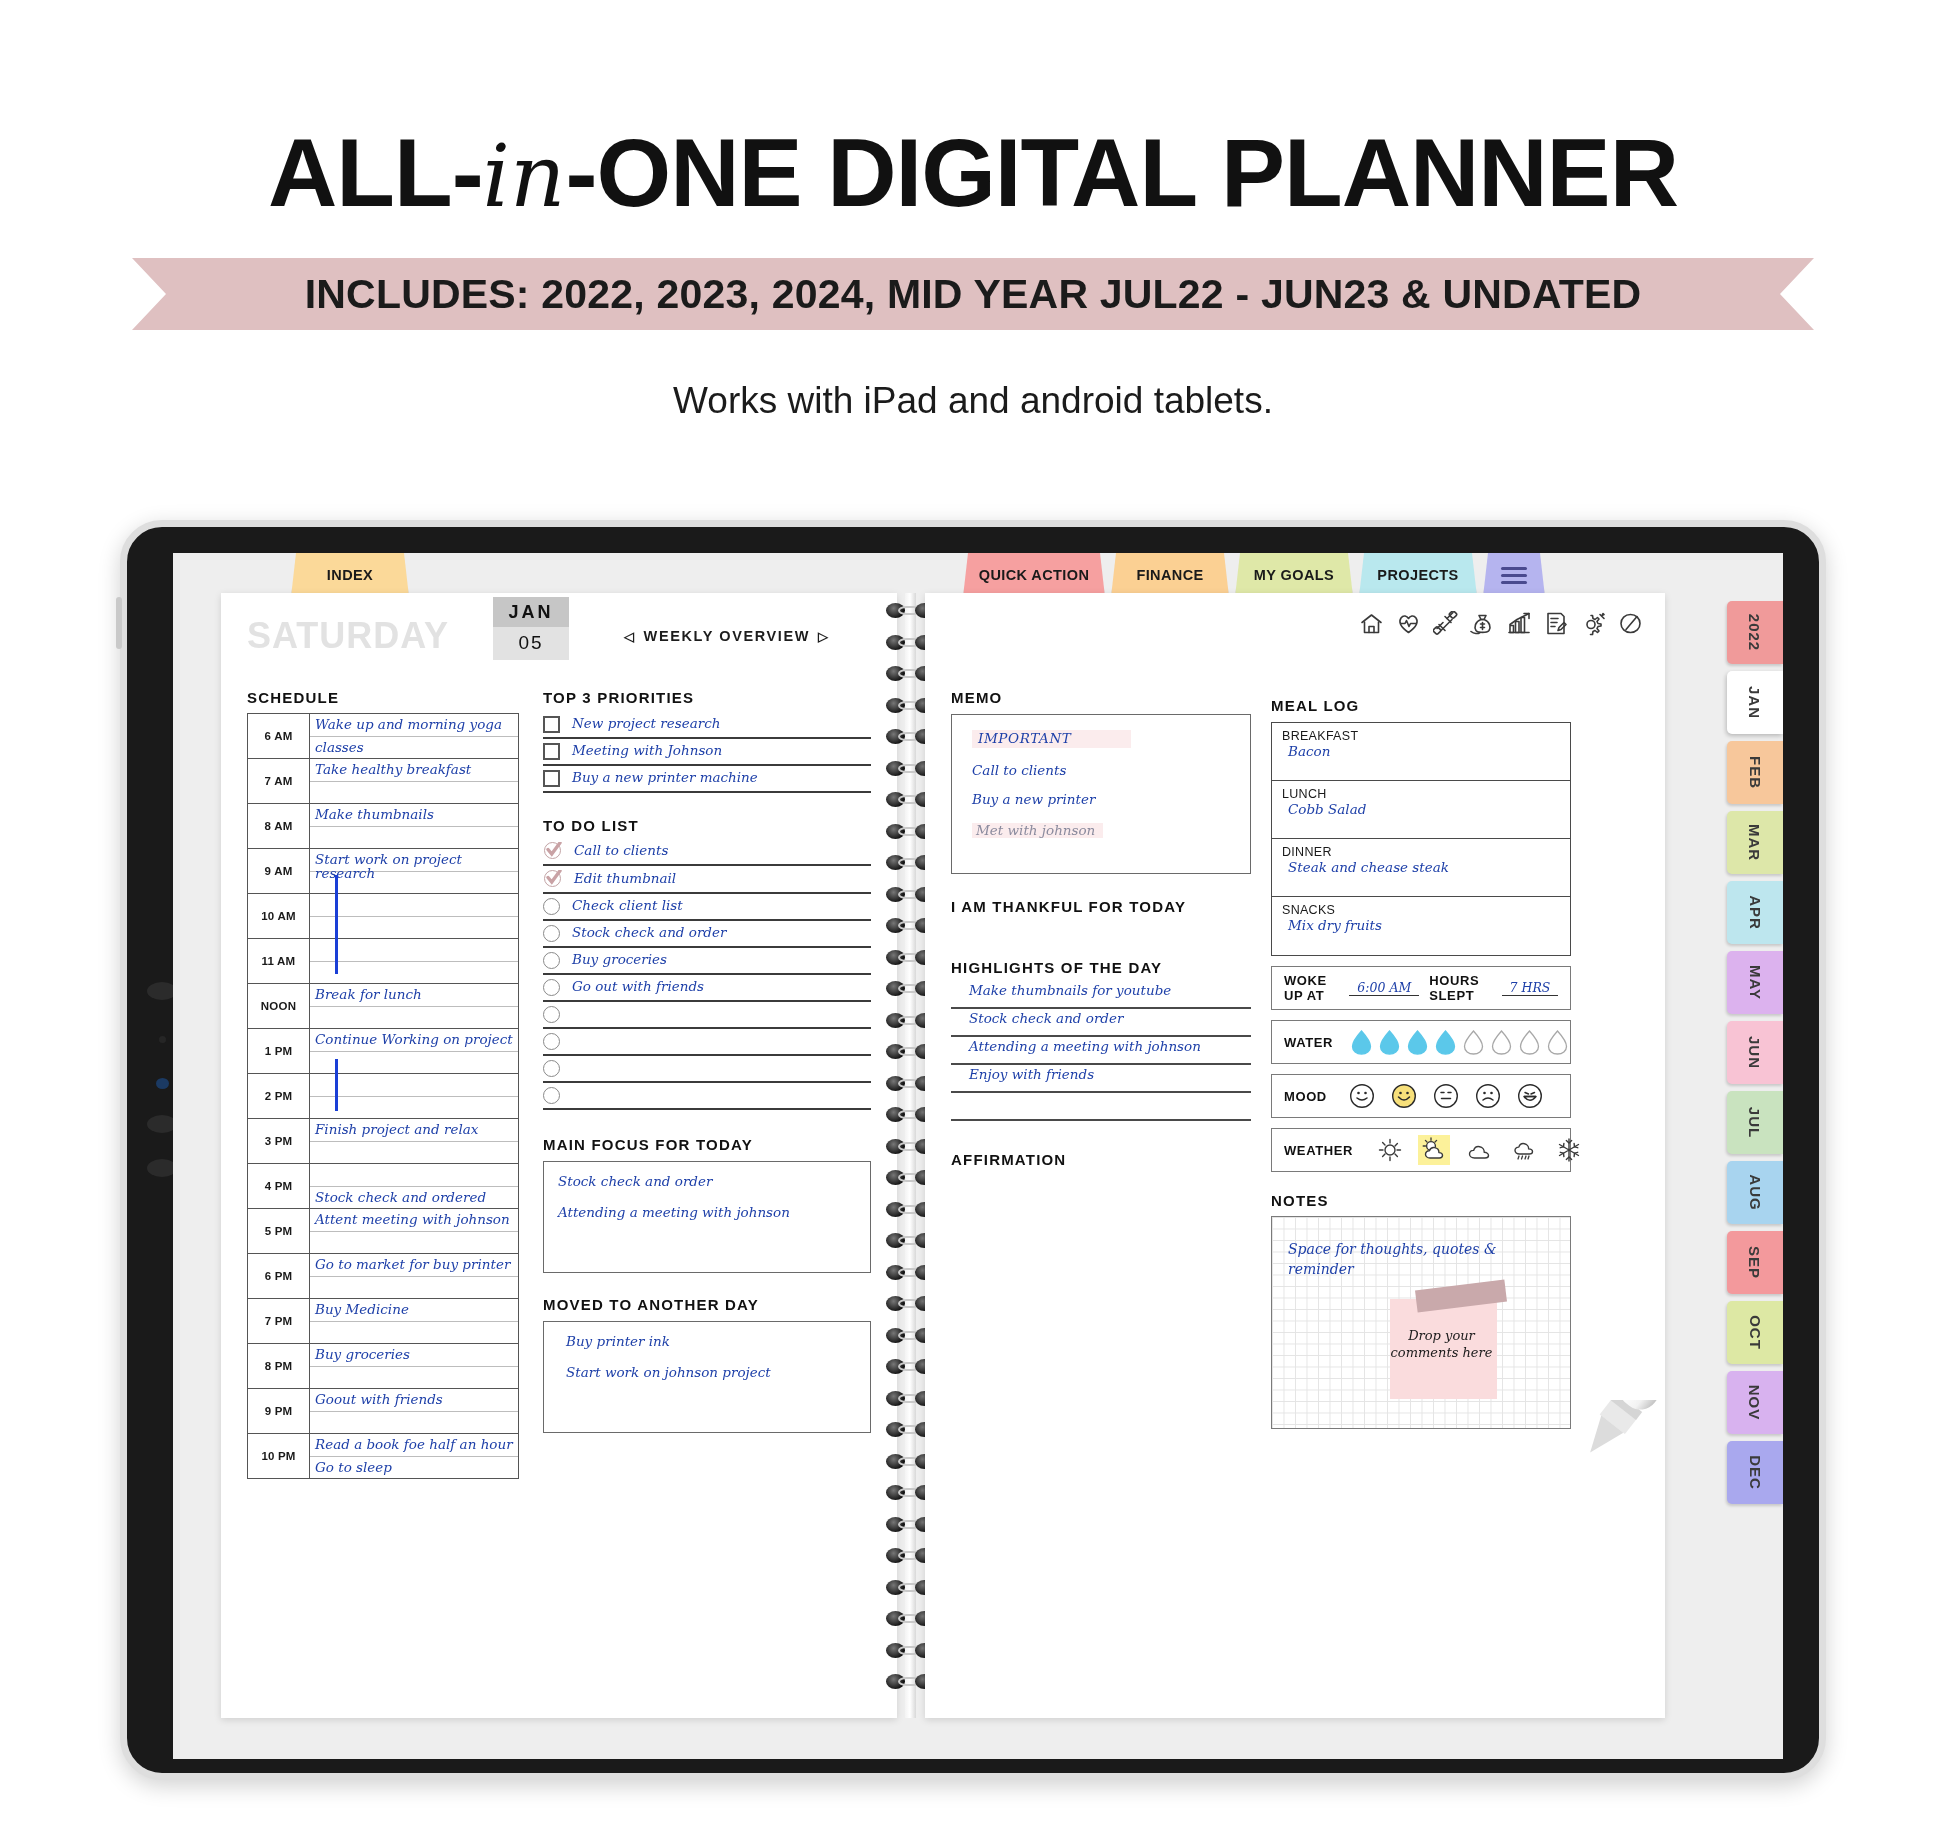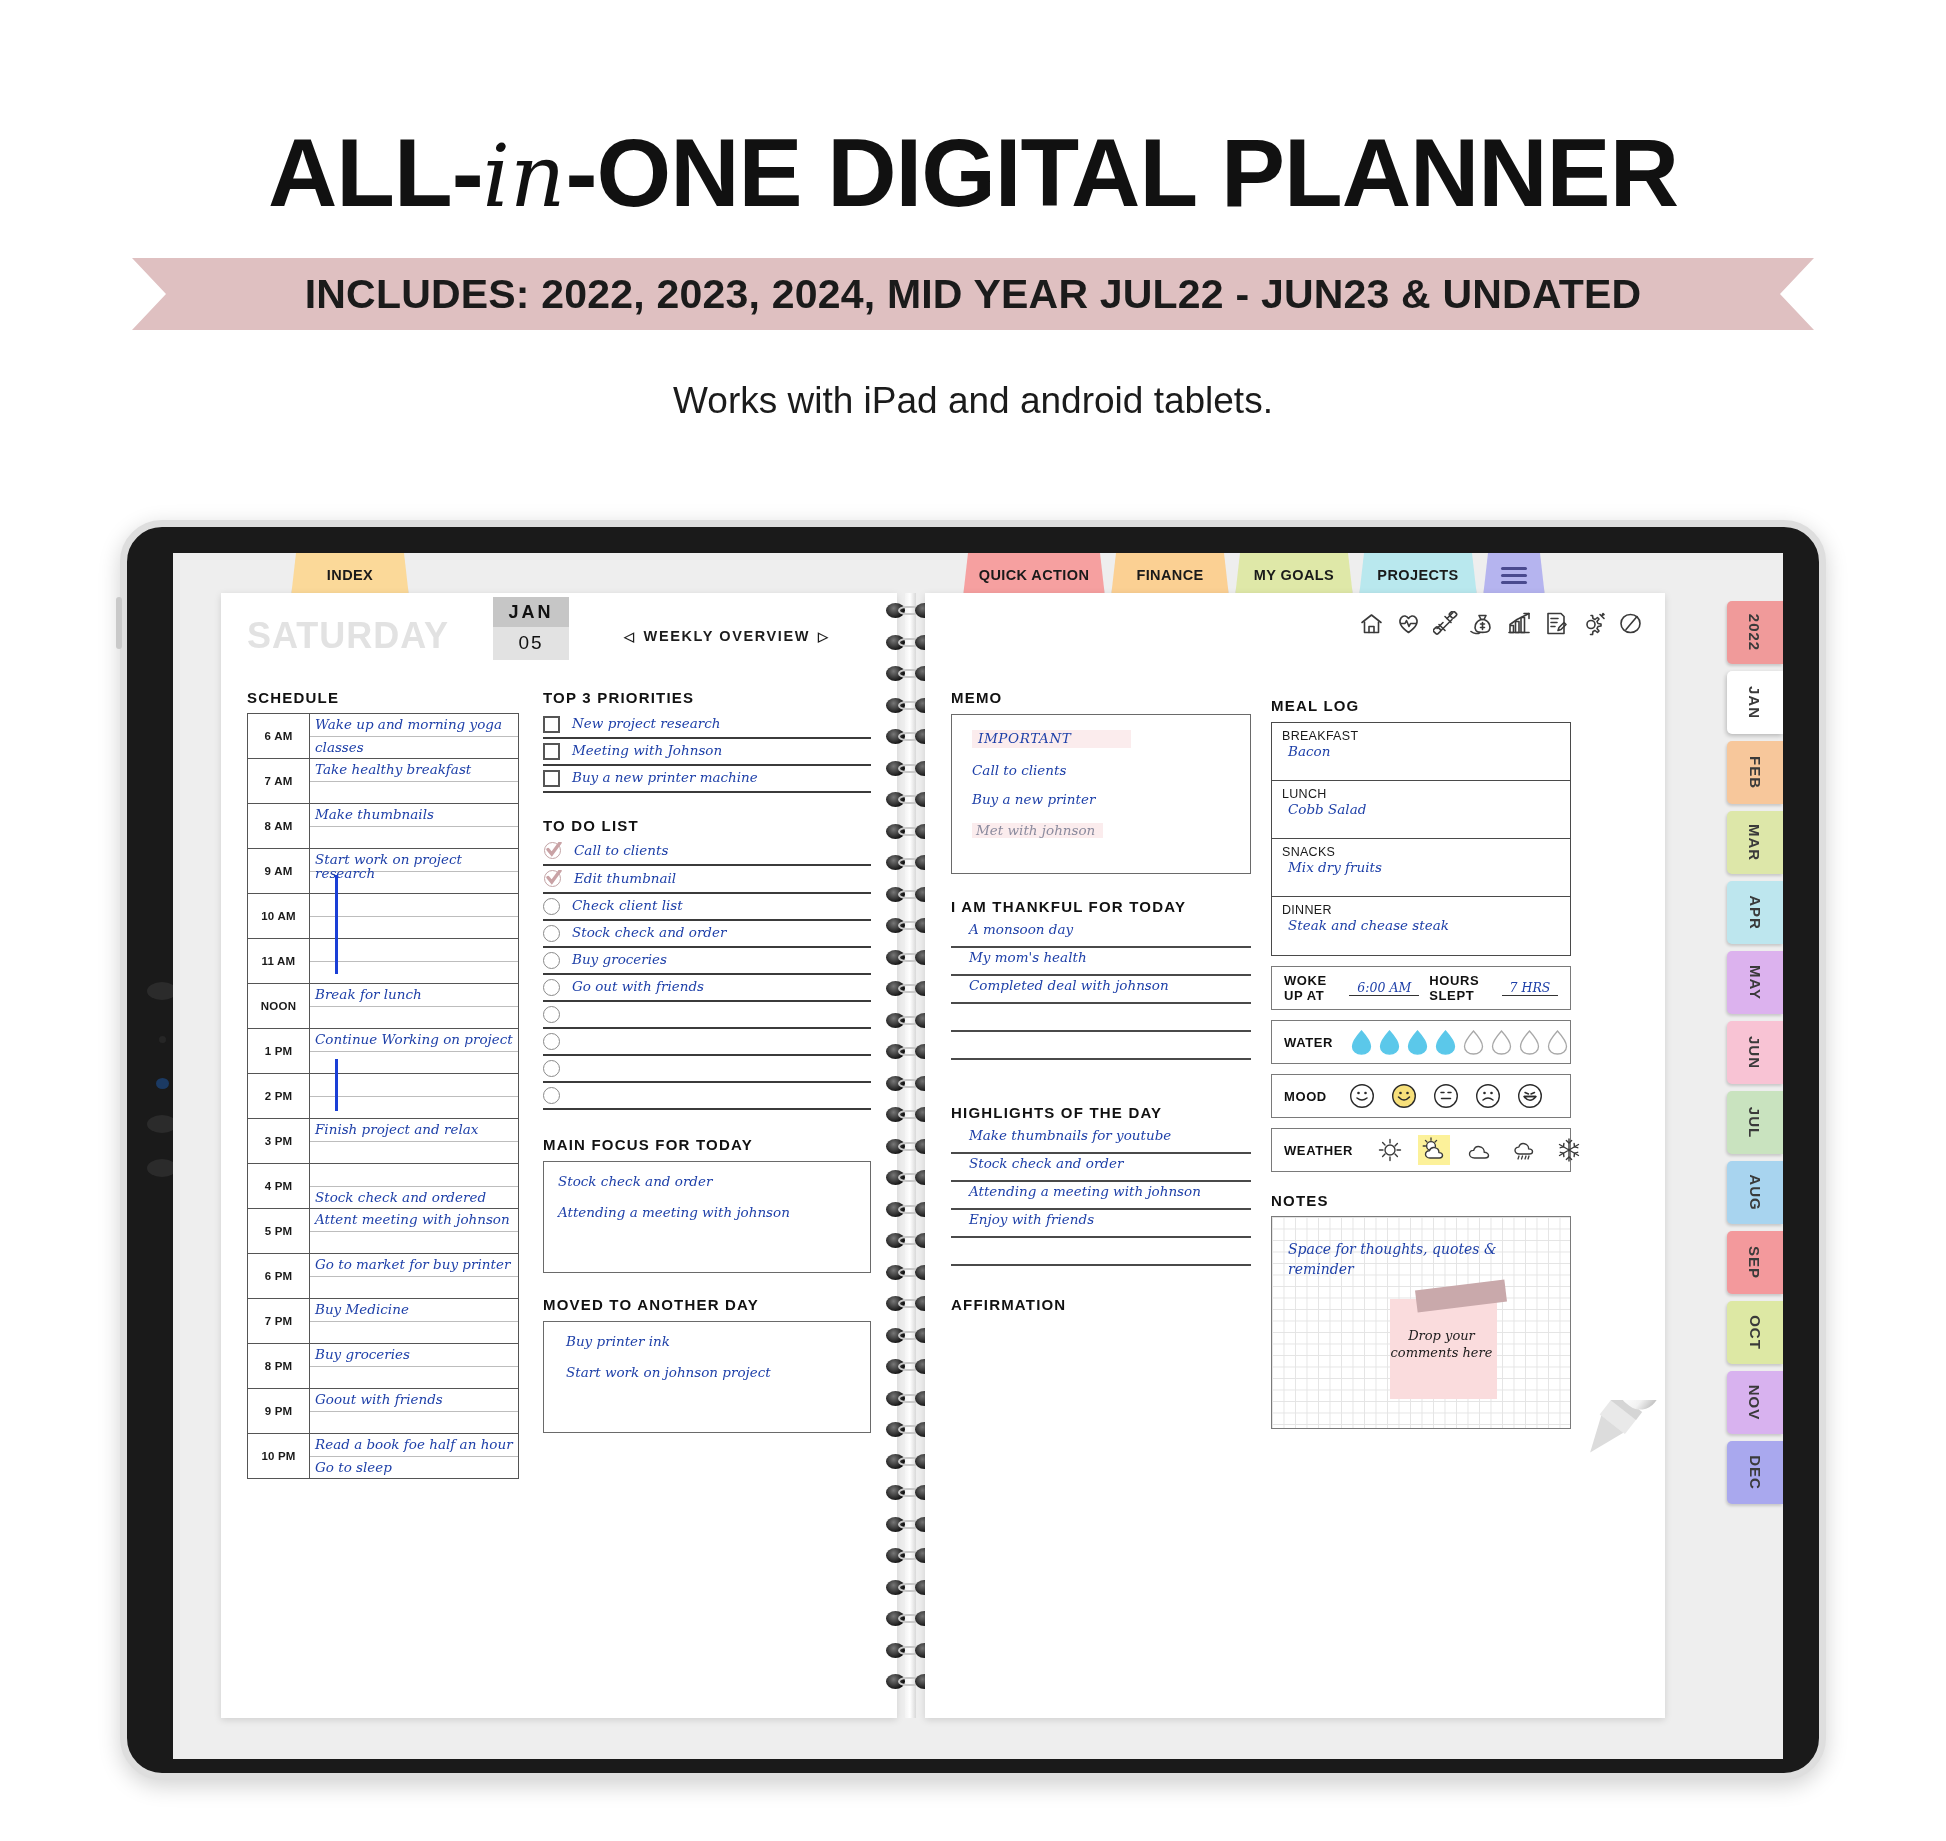--- a/index.html
+++ b/index.html
@@ -746,27 +746,20 @@
           <div class="memo-box" style="margin-top:8px;height:160px">
             <div style="margin-bottom:16px"><span class="memo-imp hand">IMPORTANT</span></div>
             <div id="memo-list">
                 <div class="memo-line hand">Call to clients</div>
                 <div class="memo-line hand">Buy a new printer</div>
                 <div class="memo-line hand"><span class="memo-fade">Met with johnson</span></div>
               </div>
           </div>
 
           <div class="sec-h" style="margin-top:24px">I AM THANKFUL  FOR TODAY</div>
-          <div id="thankful-list" style="margin-top:5px">
-              <div class="rule-row hand">A monsoon day</div>
-              <div class="rule-row hand">My mom's health</div>
-              <div class="rule-row hand">Completed deal with johnson</div>
-              <div class="rule-row hand"></div>
-              <div class="rule-row hand"></div>
-            </div>
 
           <div class="sec-h" style="margin-top:44px">HIGHLIGHTS  OF  THE  DAY</div>
           <div id="highlights-list" style="margin-top:5px">
               <div class="rule-row hand">Make thumbnails for youtube</div>
               <div class="rule-row hand">Stock check and order</div>
               <div class="rule-row hand">Attending a meeting with johnson</div>
               <div class="rule-row hand">Enjoy with friends</div>
               <div class="rule-row hand"></div>
             </div>
 
@@ -778,26 +771,26 @@
           <div class="meal" style="margin-top:8px" id="meal-box">
               <div class="cell">
                 <div class="lab">BREAKFAST</div>
                 <div class="val hand">Bacon</div>
               </div>
               <div class="cell">
                 <div class="lab">LUNCH</div>
                 <div class="val hand">Cobb Salad</div>
               </div>
               <div class="cell">
+                <div class="lab">DINNER</div>
+                <div class="val hand">Steak and chease steak</div>
+              </div>
+              <div class="cell">
                 <div class="lab">SNACKS</div>
                 <div class="val hand">Mix dry fruits</div>
-              </div>
-              <div class="cell">
-                <div class="lab">DINNER</div>
-                <div class="val hand">Steak and chease steak</div>
               </div>
             </div>
 
           <div class="strip">
             <span class="lab">WOKE UP AT</span>
             <span class="ul-h">6:00 AM</span>
             <span class="lab">HOURS SLEPT</span>
             <span class="ul-h" style="min-width:56px">7 HRS</span>
           </div>
 

